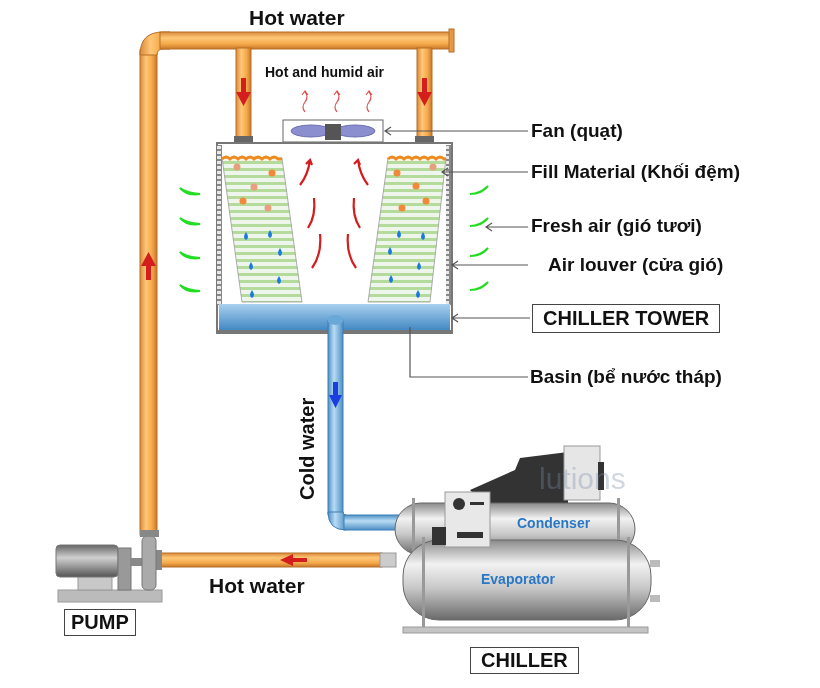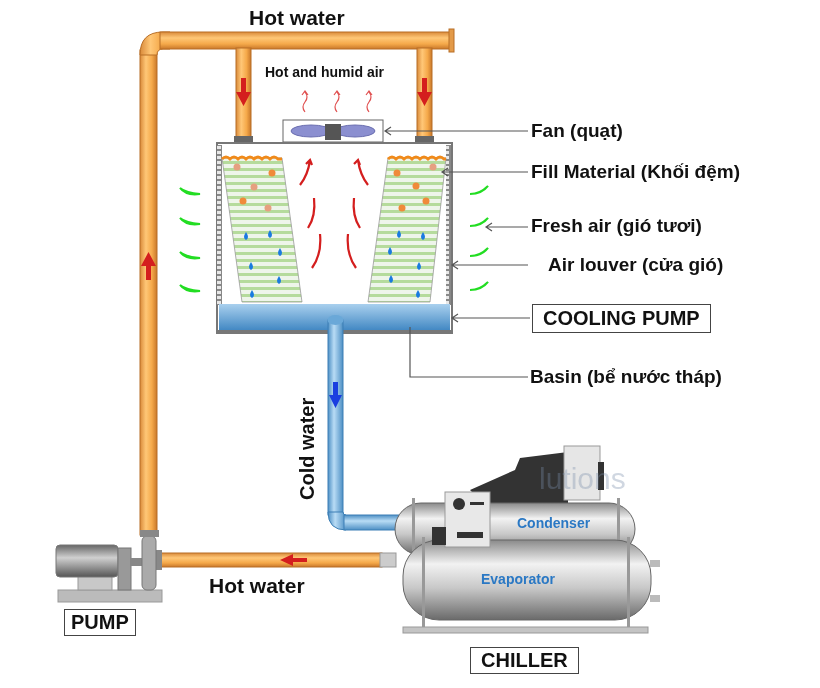--- a/index.html
+++ b/index.html
@@ -228,21 +228,21 @@
   </g>
 </svg>
 
 
 <div class="lbl lbl-big" style="left:249px; top:6px;">Hot water</div>
 <div class="lbl" style="left:265px; top:64px; font-size:14px;">Hot and humid air</div>
 <div class="lbl lbl-mid" style="left:531px; top:120px;">Fan (quạt)</div>
 <div class="lbl lbl-mid" style="left:531px; top:161px;">Fill Material (Khối đệm)</div>
 <div class="lbl lbl-mid" style="left:531px; top:215px;">Fresh air (gió tươi)</div>
 <div class="lbl lbl-mid" style="left:531px; top:254px;margin-left:17px;">Air louver (cửa gió)</div>
-<div class="box-lbl" style="left:532px; top:304px; font-size:20px;">COOLING PUMP</div>
+<div class="box-lbl" style="left:532px; top:304px; font-size:20px;">CHILLER TOWER</div>
 <div class="lbl lbl-mid" style="left:530px; top:366px;">Basin (bể nước tháp)</div>
 <div class="vert" style="left:296px; top:500px;">Cold water</div>
 <div class="tank-lbl" style="left:517px; top:515px;">Condenser</div>
 <div class="tank-lbl" style="left:481px; top:571px;">Evaporator</div>
 <div class="lbl lbl-big" style="left:209px; top:574px;">Hot water</div>
 <div class="box-lbl" style="left:64px; top:609px; font-size:20px; padding:1px 6px;">PUMP</div>
 <div class="box-lbl" style="left:470px; top:647px; font-size:20px; padding:1px 10px;">CHILLER</div>
 <div class="watermark" style="left:500px; top:462px;">lutions</div>
 </div>
 

